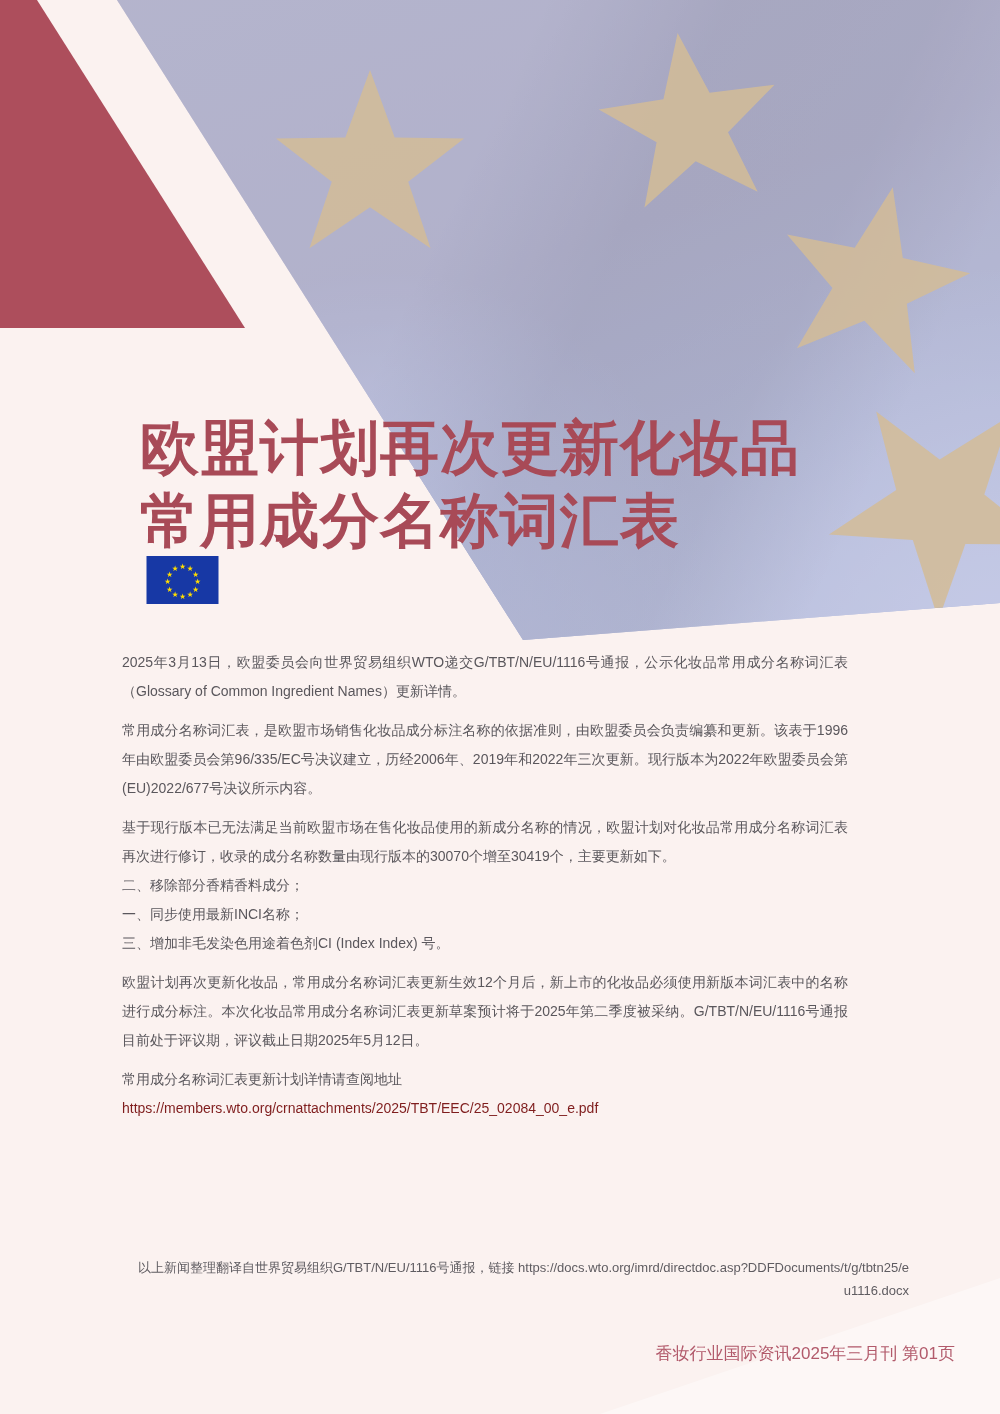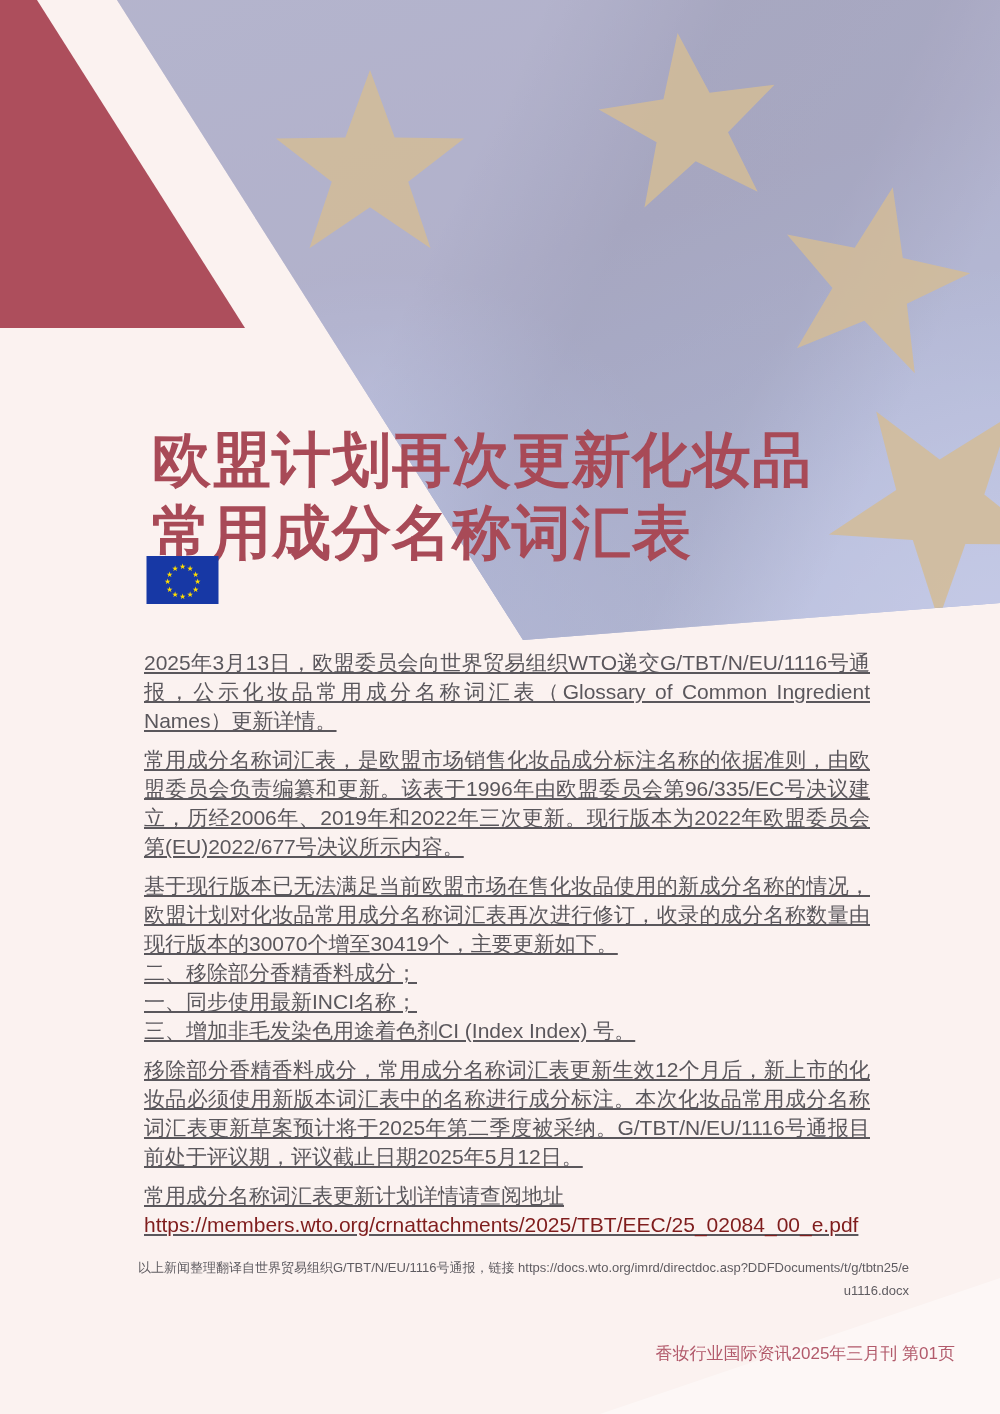--- a/index.html
+++ b/index.html
@@ -30,33 +30,32 @@
   .star4{left:828px;top:392px;width:225px;height:225px;transform:rotate(38deg);}
   .photo-wash{position:absolute;inset:0;background:rgba(248,238,238,0.36);}
   
   .red-ribbon{
     position:absolute;left:0;top:0;width:300px;height:330px;
     clip-path:polygon(0px 0px,37px 0px,245px 328px,0px 328px);
     background:#ad4e5c;
   }
   
   .title{
-    position:absolute;left:136px;top:408px;margin:16px;
+    position:absolute;left:136px;top:408px;margin:4px;
     font-size:59px;line-height:73px;font-weight:900;letter-spacing:1px;
     color:#a84a57;
   }
   .title span{display:block;}
   
   .eu-flag{position:absolute;left:146px;top:556px;width:73px;height:48px;display:block;}
   
   .body-copy{
-    position:absolute;left:144px;top:648px;width:726px;
-    font-size:21px;line-height:29px;color:#5a575c;
+    position:absolute;left:122px;top:648px;width:726px;
+    font-size:14px;line-height:29px;color:#5a575c;
     text-align:justify;
-    text-decoration:underline;
   }
   .body-copy p{margin:0 0 10px 0;}
   .body-copy p.tight{margin:0;}
   .body-copy p.after-list{margin-top:10px;}
   .link-line{color:#7f1d1d;text-decoration:none;word-break:break-all;}
   .footnote{
     position:absolute;left:137px;top:1256px;width:772px;
     font-size:13px;line-height:23px;color:#5f5c61;text-align:right;word-break:break-all;
   }
   .page-footer{
@@ -108,21 +107,21 @@
     </g>
   </svg>
 
   <div class="body-copy">
     <p>2025年3月13日，欧盟委员会向世界贸易组织WTO递交G/TBT/N/EU/1116号通报，公示化妆品常用成分名称词汇表（Glossary of Common Ingredient Names）更新详情。</p>
     <p>常用成分名称词汇表，是欧盟市场销售化妆品成分标注名称的依据准则，由欧盟委员会负责编纂和更新。该表于1996年由欧盟委员会第96/335/EC号决议建立，历经2006年、2019年和2022年三次更新。现行版本为2022年欧盟委员会第(EU)2022/677号决议所示内容。</p>
     <p class="tight">基于现行版本已无法满足当前欧盟市场在售化妆品使用的新成分名称的情况，欧盟计划对化妆品常用成分名称词汇表再次进行修订，收录的成分名称数量由现行版本的30070个增至30419个，主要更新如下。</p>
     <p class="tight">二、移除部分香精香料成分；</p>
     <p class="tight">一、同步使用最新INCI名称；</p>
     <p class="tight">三、增加非毛发染色用途着色剂CI (Index Index) 号。</p>
-    <p class="after-list">移除部分香精香料成分，常用成分名称词汇表更新生效12个月后，新上市的化妆品必须使用新版本词汇表中的名称进行成分标注。本次化妆品常用成分名称词汇表更新草案预计将于2025年第二季度被采纳。G/TBT/N/EU/1116号通报目前处于评议期，评议截止日期2025年5月12日。</p>
+    <p class="after-list">欧盟计划再次更新化妆品，常用成分名称词汇表更新生效12个月后，新上市的化妆品必须使用新版本词汇表中的名称进行成分标注。本次化妆品常用成分名称词汇表更新草案预计将于2025年第二季度被采纳。G/TBT/N/EU/1116号通报目前处于评议期，评议截止日期2025年5月12日。</p>
     <p class="tight">
       <span>常用成分名称词汇表更新计划详情请查阅地址</span><br>
       <a href="#" class="link-line">https://members.wto.org/crnattachments/2025/TBT/EEC/25_02084_00_e.pdf</a>
     </p>
   </div>
 
   <div class="footnote">
     <span>以上新闻整理翻译自世界贸易组织G/TBT/N/EU/1116号通报，链接 https://docs.wto.org/imrd/directdoc.asp?DDFDocuments/t/g/tbtn25/eu1116.docx</span>
   </div>
 

